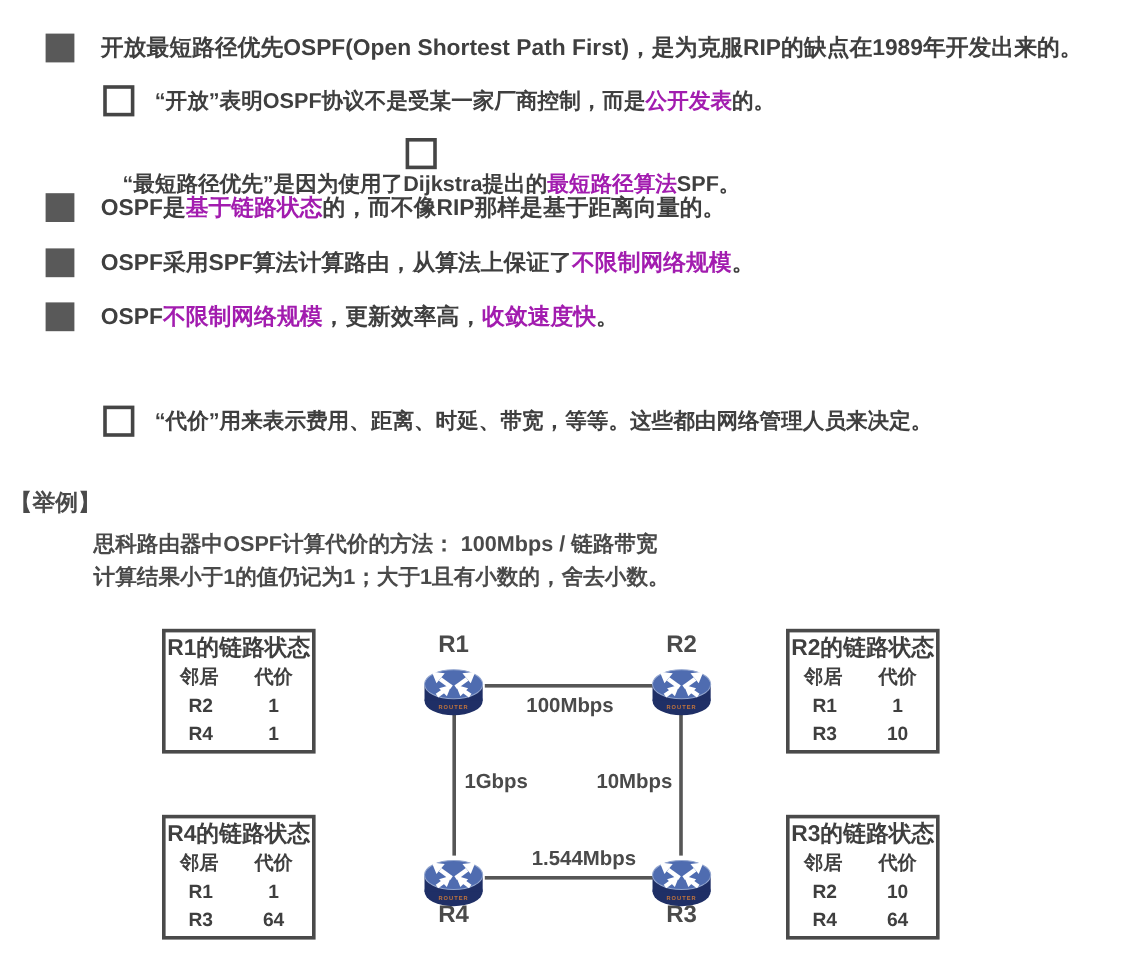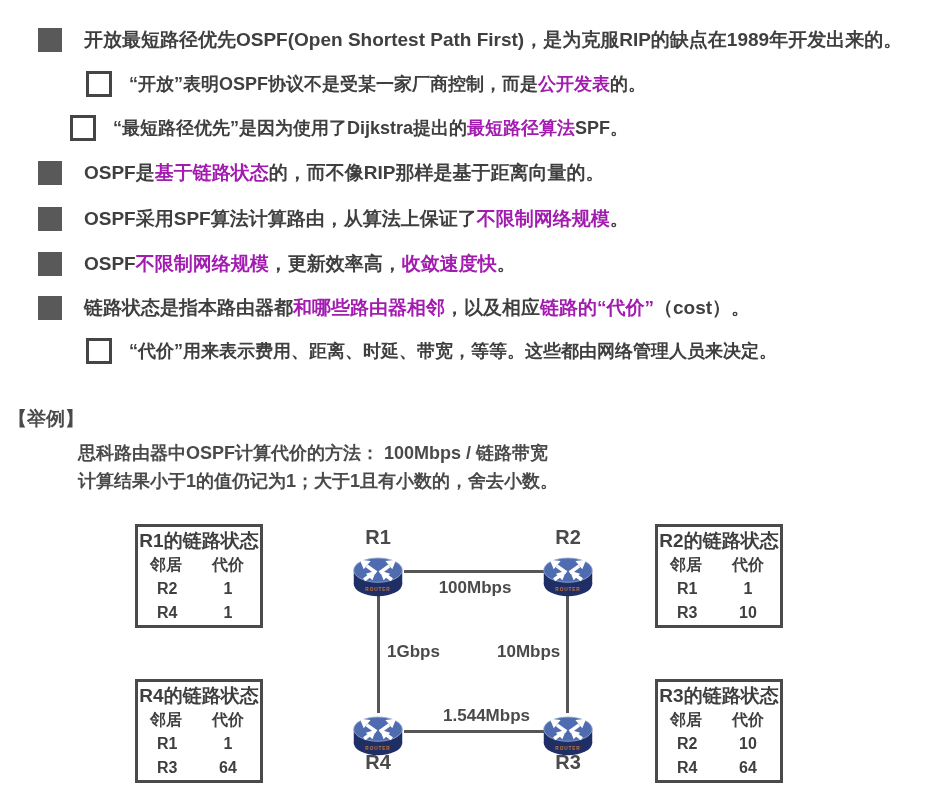--- a/index.html
+++ b/index.html
@@ -63,44 +63,40 @@
   <div class="bullet l1" style="left:38px;top:27px;">
     <span class="sq filled"></span>
     <span><span>开放最短路径优先OSPF(Open Shortest Path First)，是为克服RIP的缺点在1989年开发出来的。</span></span>
   </div>
 
   <div class="bullet l2" style="left:86px;top:71px;">
     <span class="sq hollow"></span>
     <span><span>“开放”表明OSPF协议不是受某一家厂商控制，而是</span><span class="red">公开发表</span><span>的。</span></span>
   </div>
 
-  <div class="bullet l2" style="left:70px;top:115px;">
+  <div class="bullet l2" style="left:102px;top:115px;flex-direction:column;">
     <span class="sq hollow"></span>
     <span><span>“最短路径优先”是因为使用了Dijkstra提出的</span><span class="red">最短路径算法</span><span>SPF。</span></span>
   </div>
 
   <div class="bullet l1" style="left:38px;top:160px;">
     <span class="sq filled"></span>
     <span><span>OSPF是</span><span class="red">基于链路状态</span><span>的，而不像RIP那样是基于距离向量的。</span></span>
   </div>
 
   <div class="bullet l1" style="left:38px;top:206px;">
     <span class="sq filled"></span>
     <span><span>OSPF采用SPF算法计算路由，从算法上保证了</span><span class="red">不限制网络规模</span><span>。</span></span>
   </div>
 
   <div class="bullet l1" style="left:38px;top:251px;">
     <span class="sq filled"></span>
     <span><span>OSPF</span><span class="red">不限制网络规模</span><span>，更新效率高，</span><span class="red">收敛速度快</span><span>。</span></span>
   </div>
 
-  <div class="bullet l1" style="left:38px;top:295px;">
-    <span class="sq filled"></span>
-    <span><span>链路状态是指本路由器都</span><span class="red">和哪些路由器相邻</span><span>，以及相应</span><span class="red">链路的“代价”</span><span>（cost）。</span></span>
-  </div>
 
   <div class="bullet l2" style="left:86px;top:338px;">
     <span class="sq hollow"></span>
     <span><span>“代价”用来表示费用、距离、时延、带宽，等等。这些都由网络管理人员来决定。</span></span>
   </div>
 
   <div class="ex-header">【举例】</div>
   <div class="ex-line one">思科路由器中OSPF计算代价的方法： 100Mbps / 链路带宽</div>
   <div class="ex-line two">计算结果小于1的值仍记为1；大于1且有小数的，舍去小数。</div>
 

